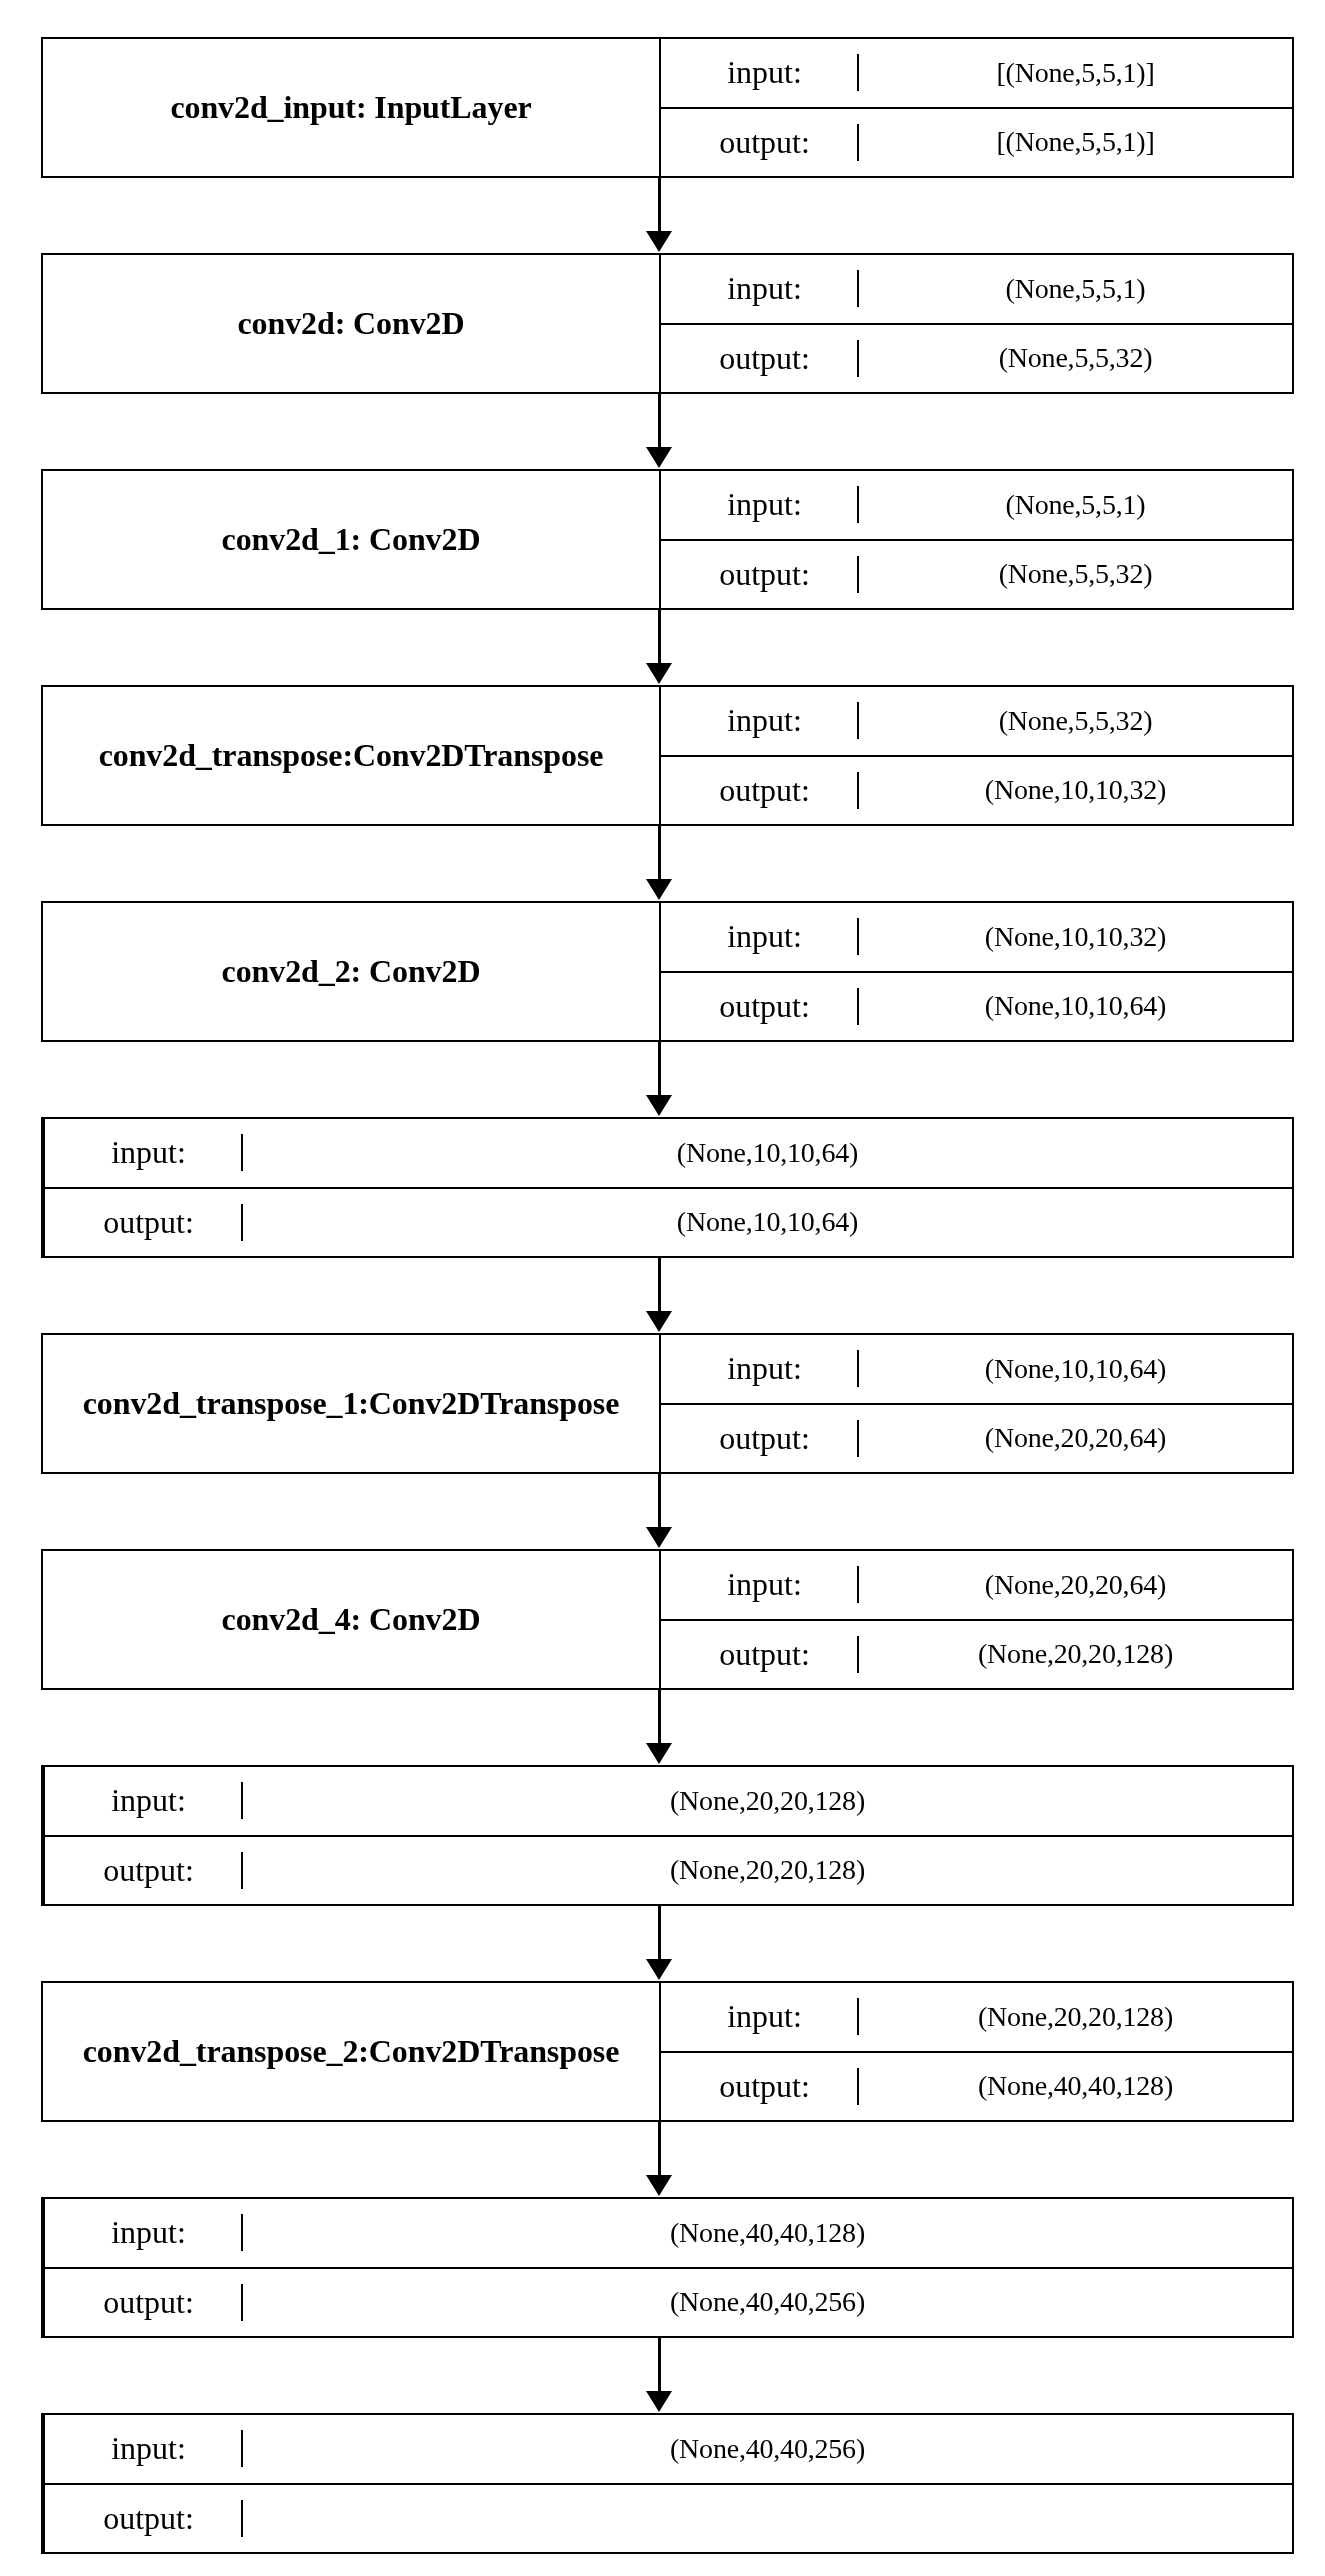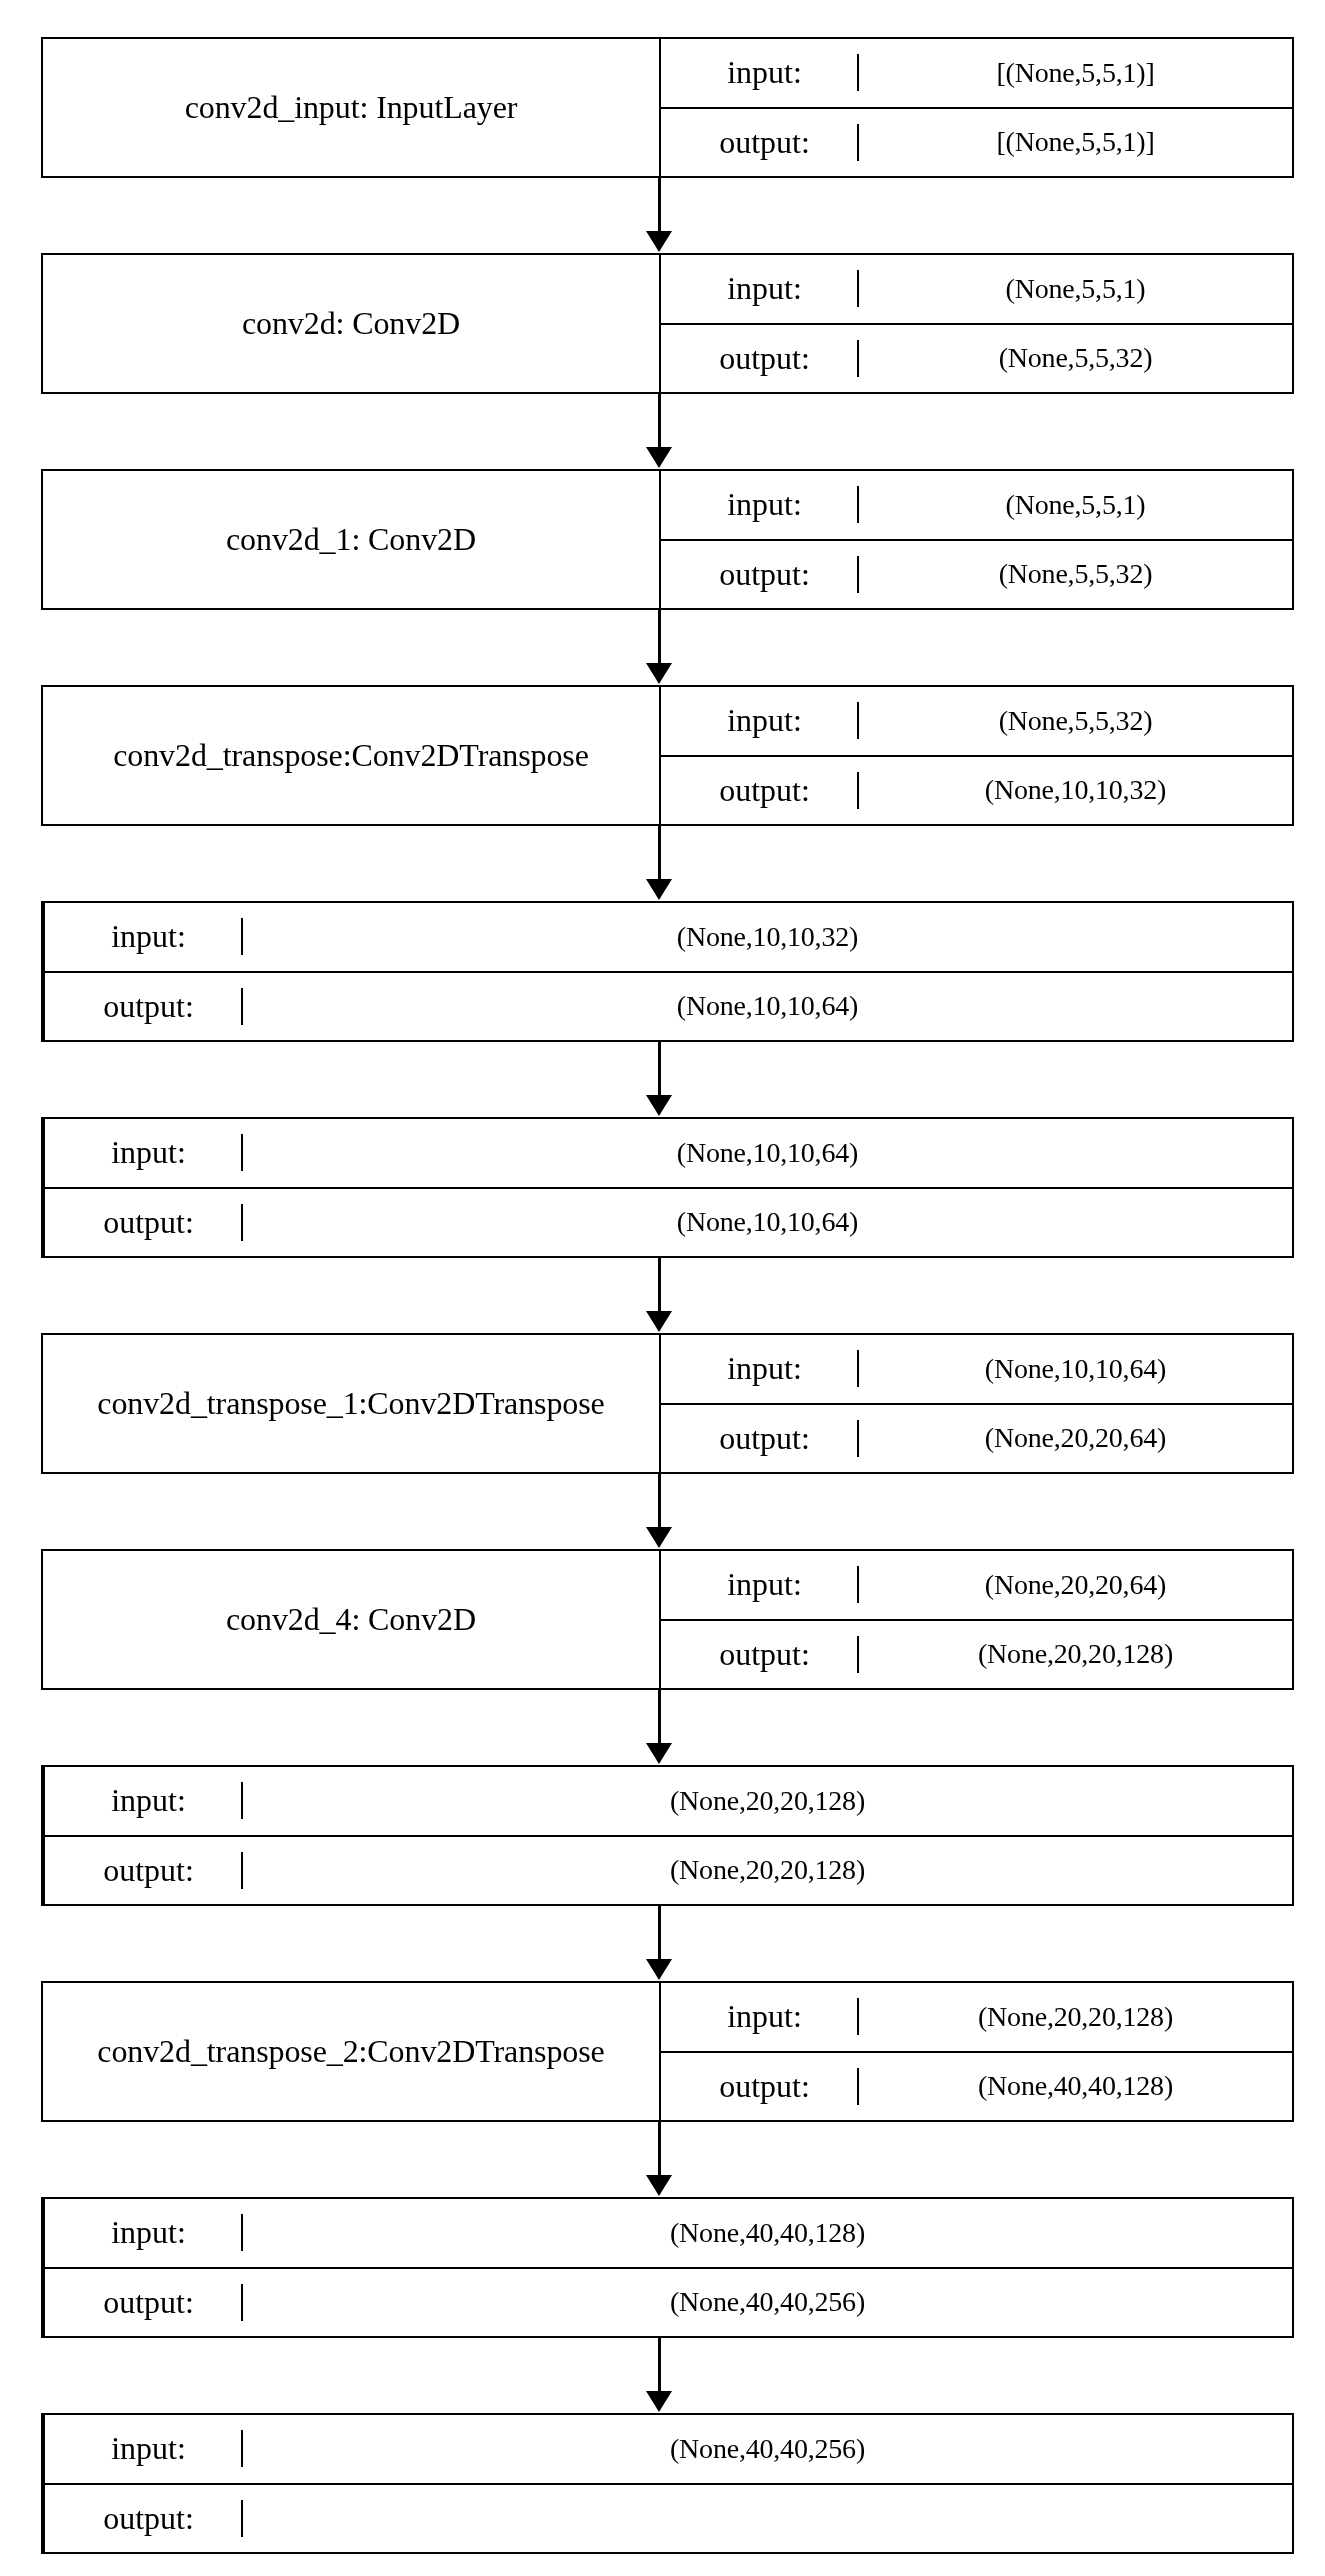--- a/index.html
+++ b/index.html
@@ -48,20 +48,21 @@
     width: 616px;
     flex: 0 0 616px;
     display: flex;
     align-items: center;
     justify-content: center;
     text-align: center;
     padding: 0 23px;
     font-size: 32px;
     line-height: 1.08;
     letter-spacing: -0.1px;
+    font-weight: bold;
   }
   .node-name .ln {
     display: block;
   }
   .node-io {
     flex: 1 1 auto;
     display: flex;
     flex-direction: column;
     border-left: 2.9px solid #000000;
   }
@@ -205,20 +206,23 @@
             </div>
           </div>
         </div>
       </div>
       <div class="edge">
         <div class="shaft"></div>
         <div class="head"></div>
       </div>
       <div class="node-wrap">
         <div class="node">
+          <div class="node-name">
+            <span class="ln">conv2d_2: Conv2D</span>
+          </div>
           <div class="node-io">
             <div class="io-row top">
               <div class="io-label">input:</div>
               <div class="io-value">(None,10,10,32)</div>
             </div>
             <div class="io-row bottom">
               <div class="io-label">output:</div>
               <div class="io-value">(None,10,10,64)</div>
             </div>
           </div>

